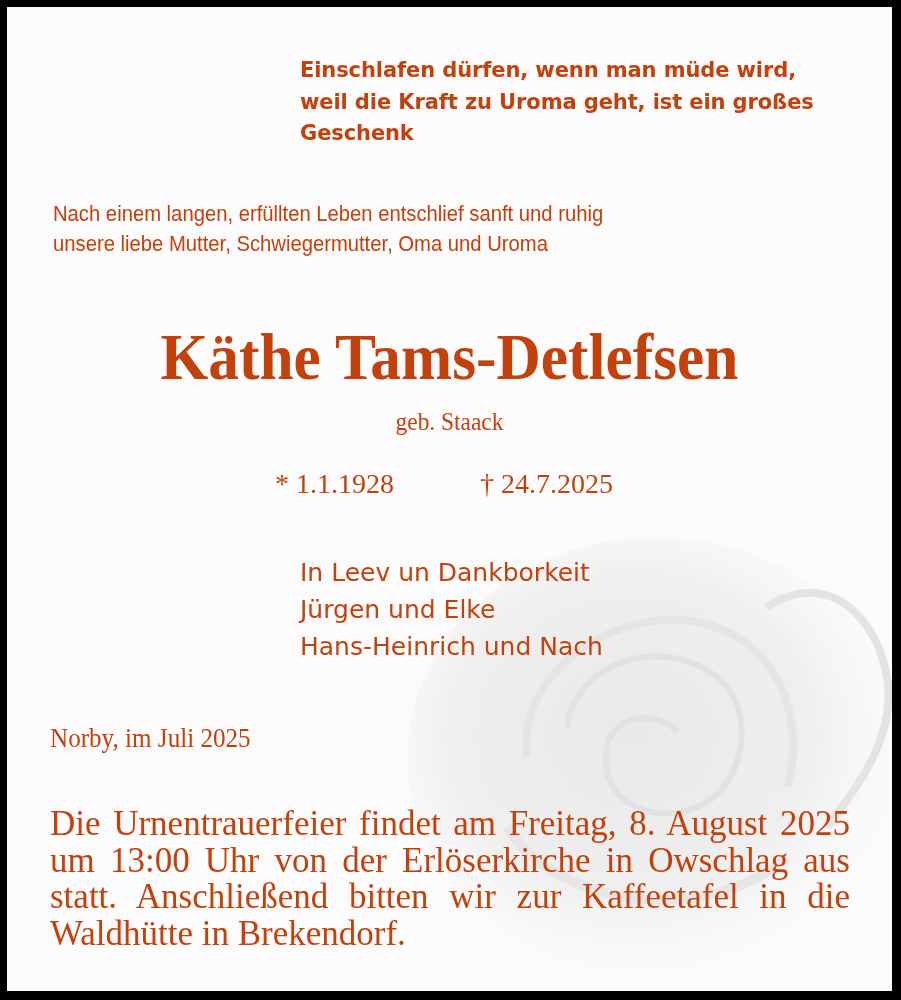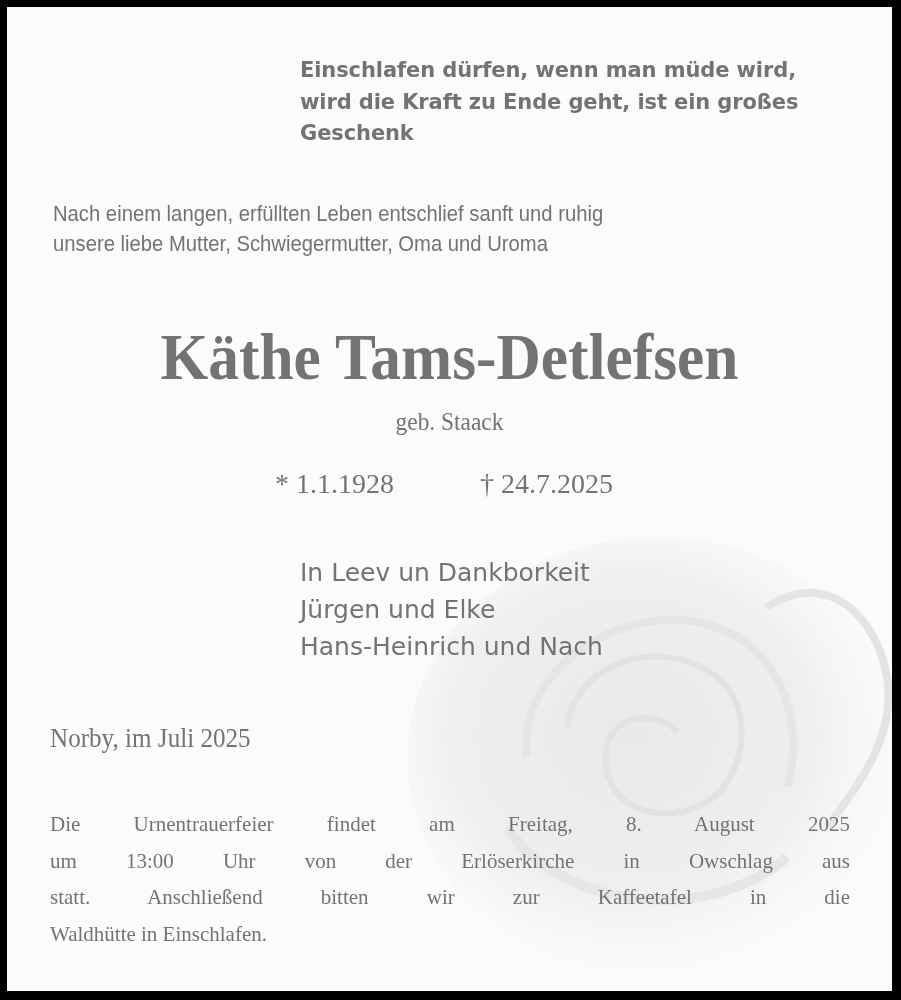--- a/index.html
+++ b/index.html
@@ -1,36 +1,36 @@
 <!DOCTYPE html>
 <html><head>
   <meta charset="utf-8">
   <style>
     html, body { margin: 0; padding: 0; }
     body { width: 901px; height: 1000px; background: #000; position: relative; overflow: hidden; }
     .card {
       position: absolute; left: 7px; top: 7px; width: 885px; height: 984px;
       background: #fbfbfb; overflow: hidden;
-      font-family: "DejaVu Sans", sans-serif; color: #737373;
+      font-family: "DejaVu Sans", sans-serif; color: #c2410c;
     }
     .rose {
       position: absolute; left: 400px; top: 520px; width: 560px; height: 520px;
       pointer-events: none;
     }
     .abs { position: absolute; white-space: nowrap; }
     .motto { left: 293px; top: 48px; font-size: 21px; font-weight: bold; line-height: 31.5px; letter-spacing: -0.1px; }
     .intro { left: 46px; top: 192px; font-family: "Liberation Sans Narrow", "Liberation Sans", sans-serif; font-size: 22px; line-height: 30px; transform: scaleX(0.92); transform-origin: left top; }
     .name { left: 0; width: 885px; top: 312px; text-align: center; font-family: "Liberation Serif", serif; font-size: 66px; font-weight: bold; letter-spacing: 0px; transform: scaleX(0.93); transform-origin: center top; }
     .born { left: 0; width: 885px; top: 400px; text-align: center; font-family: "Liberation Serif", serif; font-size: 26px; transform: scaleX(0.9); }
     .dates { left: 268px; top: 461px; font-family: "Liberation Serif", serif; font-size: 28px; }
     .dates .died { margin-left: 86px; }
     .mourners { left: 293px; top: 547px; font-size: 25px; line-height: 37px; }
     .mourners .bold { font-weight: normal; }
     .place { left: 43px; top: 716px; font-family: "Liberation Serif", serif; font-size: 27px; transform: scaleX(0.93); transform-origin: left top; }
-    .service { left: 43px; top: 799px; width: 800px; font-family: "Liberation Serif", serif; font-size: 21px; line-height: 36.5px; }
+    .service { left: 43px; top: 799px; width: 800px; font-family: "Liberation Serif", serif; font-size: 35px; line-height: 36.5px; }
     .service .line { display: block; text-align: justify; text-align-last: justify; white-space: nowrap; transform-origin: left top; }
     .service .line.last { text-align-last: left; }
   </style>
 </head>
 <body>
 
 <div class="card">
   <svg class="rose" viewBox="0 0 560 520">
     <defs>
       <radialGradient id="rg" cx="45%" cy="45%" r="60%">
@@ -41,21 +41,21 @@
     </defs>
     <ellipse cx="250" cy="230" rx="250" ry="220" fill="url(#rg)"></ellipse>
     <path d="M160 200 C170 130 260 110 310 150 C350 180 340 260 290 280 C240 300 190 270 200 220 C205 190 250 180 270 205" fill="none" stroke="#e2e2e2" stroke-width="6"></path>
     <path d="M120 230 C110 150 200 80 290 95 C370 110 400 190 380 260" fill="none" stroke="#e5e5e5" stroke-width="8"></path>
     <path d="M100 300 C150 380 300 400 380 330" fill="none" stroke="#e6e6e6" stroke-width="10"></path>
     <path d="M360 80 C420 40 470 90 480 150 C490 210 450 260 420 300" fill="none" stroke="#e4e4e4" stroke-width="8"></path>
   </svg>
 
   <div class="abs motto">
     <div>Einschlafen dürfen, wenn man müde wird,</div>
-    <div>wird die Kraft zu Ende geht, ist ein großes</div>
+    <div>weil die Kraft zu Uroma geht, ist ein großes</div>
     <div>Geschenk</div>
   </div>
 
   <div class="abs intro">
     <div>Nach einem langen, erfüllten Leben entschlief sanft und ruhig</div>
     <div>unsere liebe Mutter, Schwiegermutter, Oma und Uroma</div>
   </div>
 
   <div class="abs name">Käthe Tams-Detlefsen</div>
   <div class="abs born">geb. Staack</div>
@@ -69,15 +69,15 @@
     <div class="bold">Jürgen und Elke</div>
     <div class="bold">Hans-Heinrich und Nach</div>
   </div>
 
   <div class="abs place">Norby, im Juli 2025</div>
 
   <div class="abs service">
     <span class="line">Die Urnentrauerfeier findet am Freitag, 8. August 2025</span>
     <span class="line">um 13:00 Uhr von der Erlöserkirche in Owschlag aus</span>
     <span class="line">statt. Anschließend bitten wir zur Kaffeetafel in die</span>
-    <span class="line last">Waldhütte in Einschlafen.</span>
+    <span class="line last">Waldhütte in Brekendorf.</span>
   </div>
 </div>
 
 </body></html>

